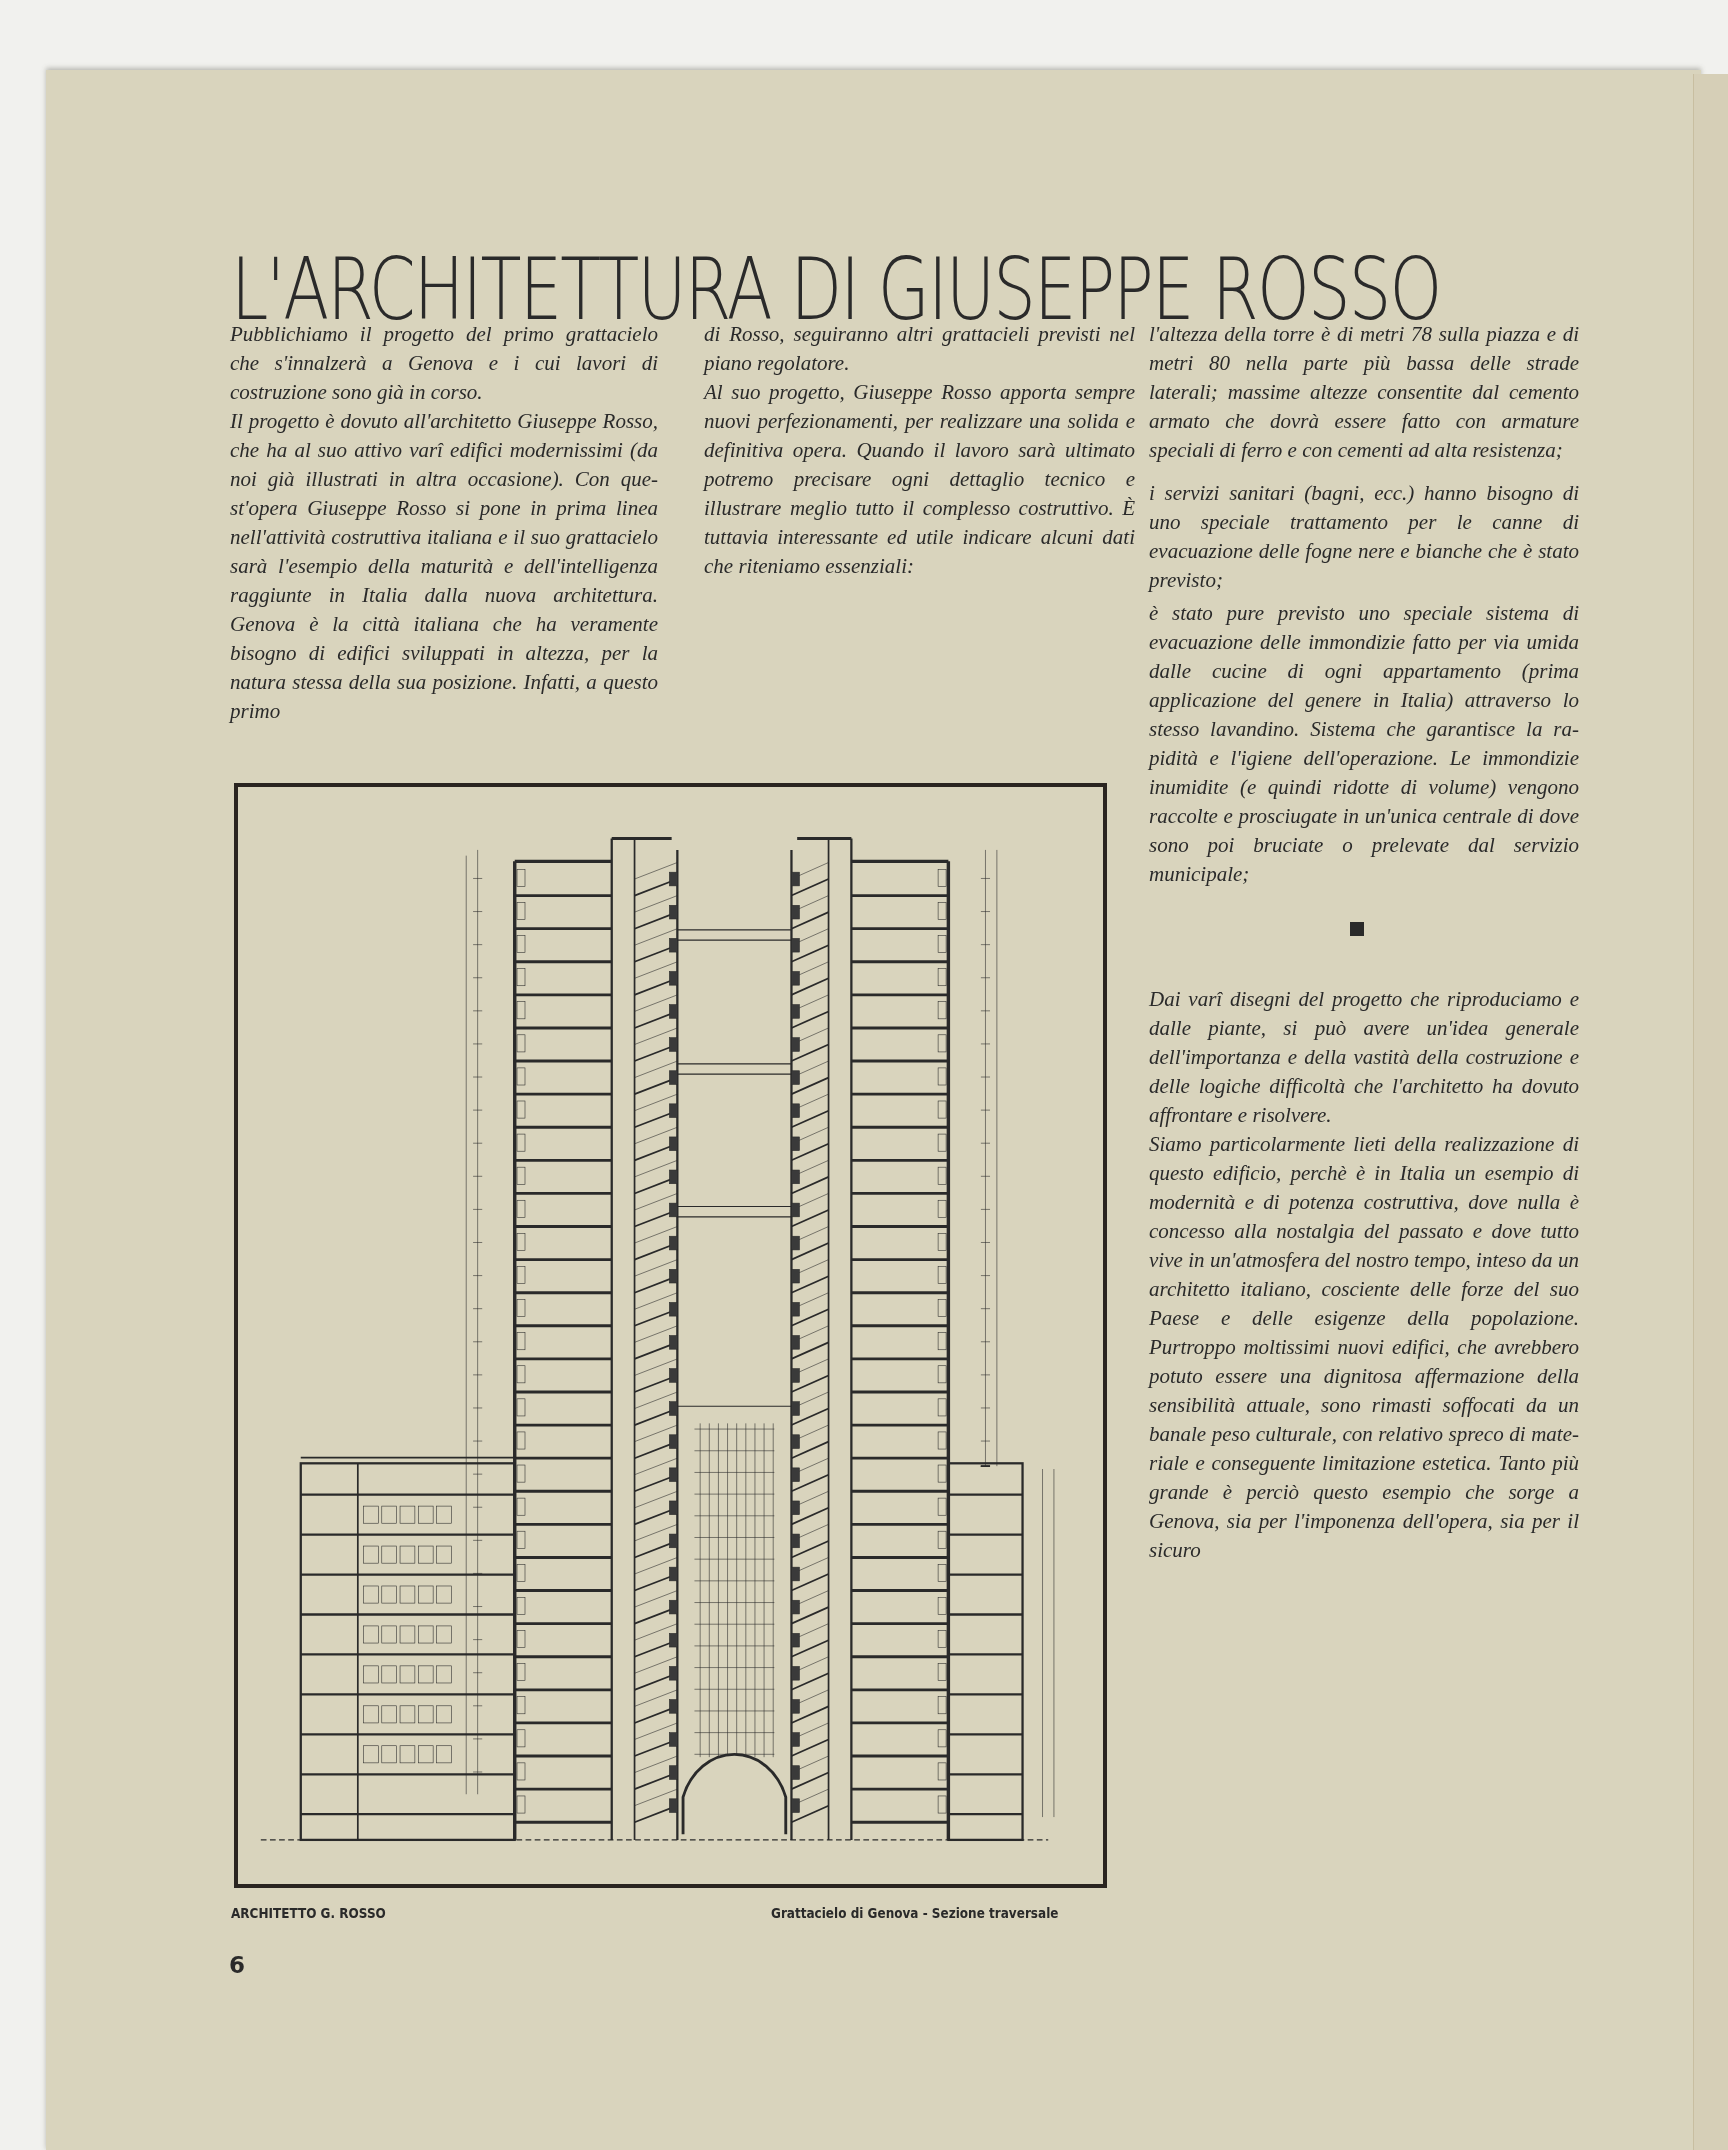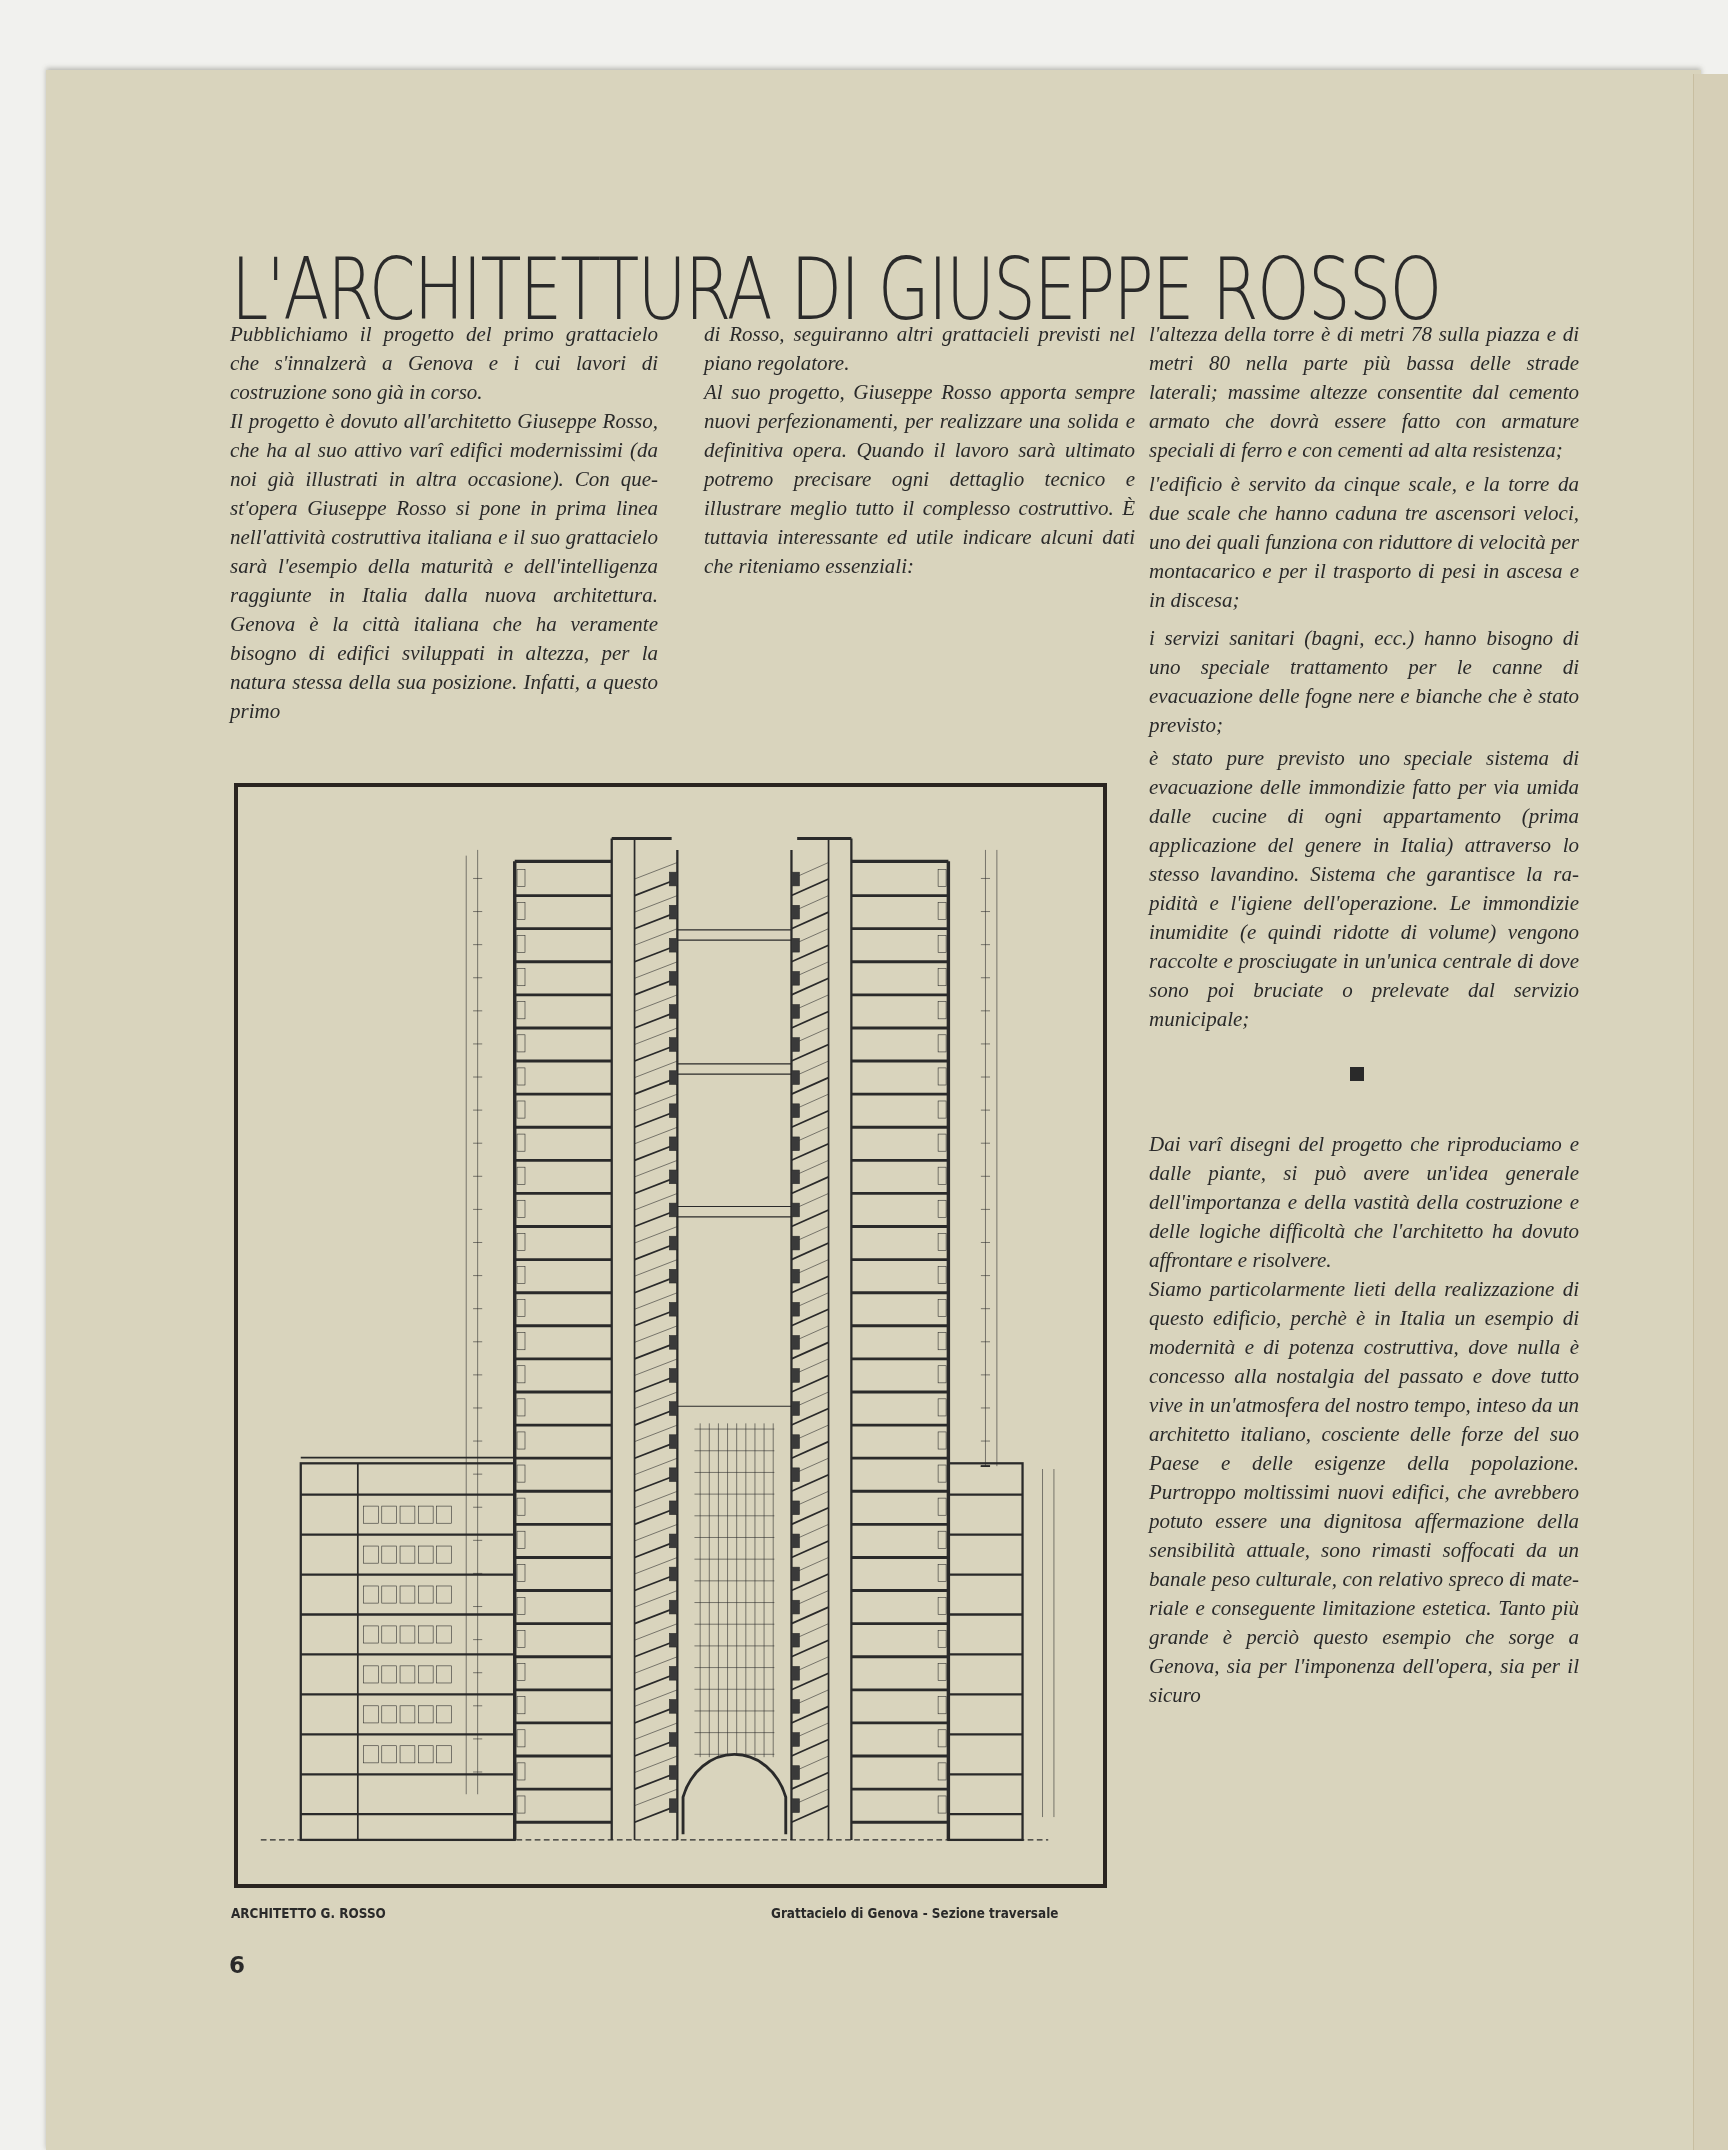--- a/index.html
+++ b/index.html
@@ -71,21 +71,20 @@
 
 <div class="col" id="col2">
   <p>di Rosso, seguiranno altri grattacieli previsti nel piano regolatore.</p>
   <p>Al suo progetto, Giuseppe Rosso ap­porta sempre nuovi perfezionamenti, per realizzare una solida e definitiva opera. Quando il lavoro sarà ultimato potremo precisare ogni dettaglio tec­nico e illustrare meglio tutto il com­plesso costruttivo. È tuttavia interes­sante ed utile indicare alcuni dati che riteniamo essenziali:</p>
   <div class="gap-lg"></div>
 </div>
 
 <div class="col" id="col3">
   <p>l'altezza della torre è di metri 78 sulla piazza e di metri 80 nella parte più bassa delle strade laterali; massime al­tezze consentite dal cemento armato che dovrà essere fatto con armature speciali di ferro e con cementi ad alta resistenza;</p>
   <div class="gap-sm"></div>
-  <p>l'edificio è servito da cinque scale, e la torre da due scale che hanno caduna tre ascensori veloci, uno dei quali fun­ziona con riduttore di velocità per mon­tacarico e per il trasporto di pesi in ascesa e in discesa;</p>
   <div class="gap-sm"></div>
   <div class="gap-sm"></div>
   <p>i servizi sanitari (bagni, ecc.) hanno bisogno di uno speciale trattamento per le canne di evacuazione delle fogne nere e bianche che è stato previsto;</p>
   <div class="gap-sm"></div>
   <p>è stato pure previsto uno speciale si­stema di evacuazione delle immondizie fatto per via umida dalle cucine di ogni appartamento (prima applicazione del genere in Italia) attraverso lo stesso la­vandino. Sistema che garantisce la ra­pidità e l'igiene dell'operazione. Le immondizie inumidite (e quindi ridot­te di volume) vengono raccolte e pro­sciugate in un'unica centrale di dove sono poi bruciate o prelevate dal ser­vizio municipale;</p>
   <div class="gap-sm"></div>
   <span class="bullet-sq"></span>
   <p>Dai varî disegni del progetto che ripro­duciamo e dalle piante, si può avere un'idea generale dell'importanza e del­la vastità della costruzione e delle lo­giche difficoltà che l'architetto ha do­vuto affrontare e risolvere.</p>
   <p>Siamo particolarmente lieti della rea­lizzazione di questo edificio, perchè è in Italia un esempio di modernità e di potenza costruttiva, dove nulla è concesso alla nostalgia del passato e dove tutto vive in un'atmosfera del no­stro tempo, inteso da un architetto ita­liano, cosciente delle forze del suo Pae­se e delle esigenze della popolazione. Purtroppo moltissimi nuovi edifici, che avrebbero potuto essere una dignitosa affermazione della sensibilità attuale, sono rimasti soffocati da un banale peso culturale, con relativo spreco di mate­riale e conseguente limitazione estetica. Tanto più grande è perciò questo esem­pio che sorge a Genova, sia per l'im­ponenza dell'opera, sia per il sicuro</p>
 </div>

